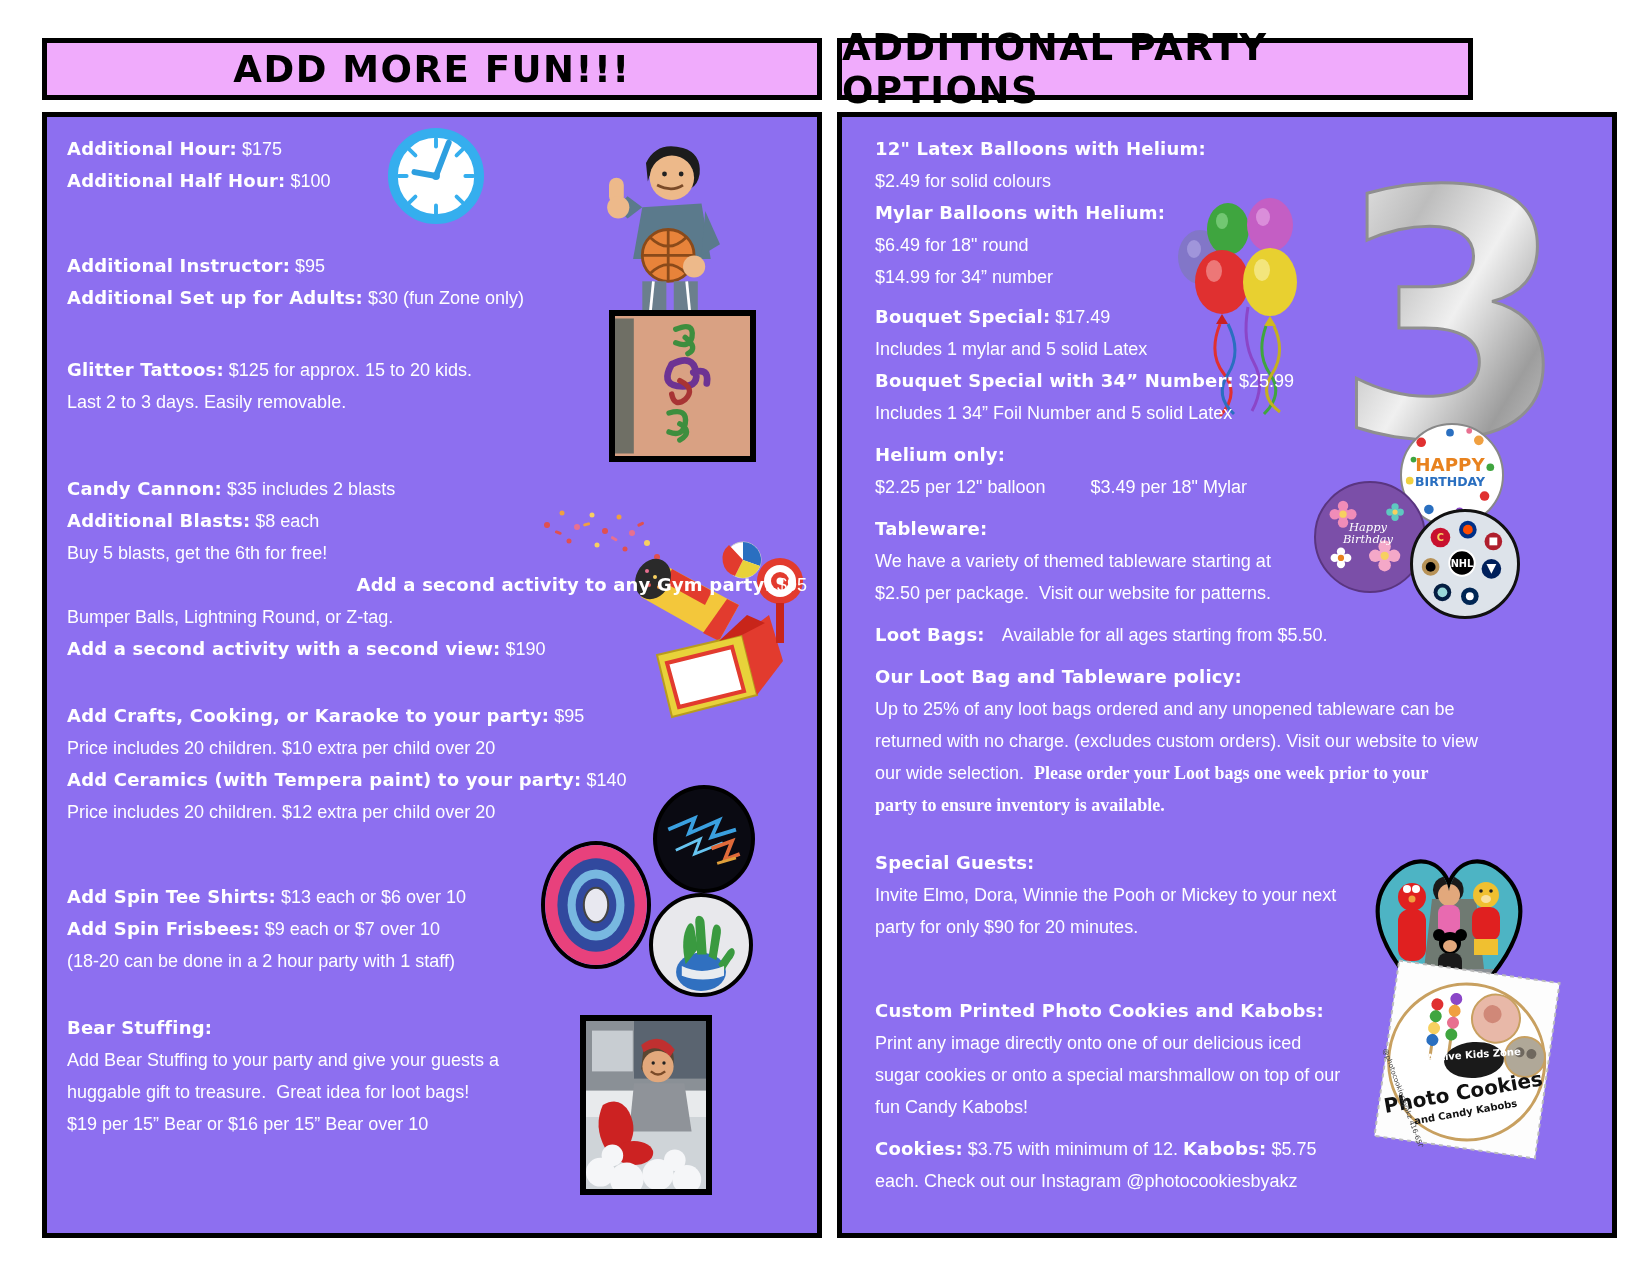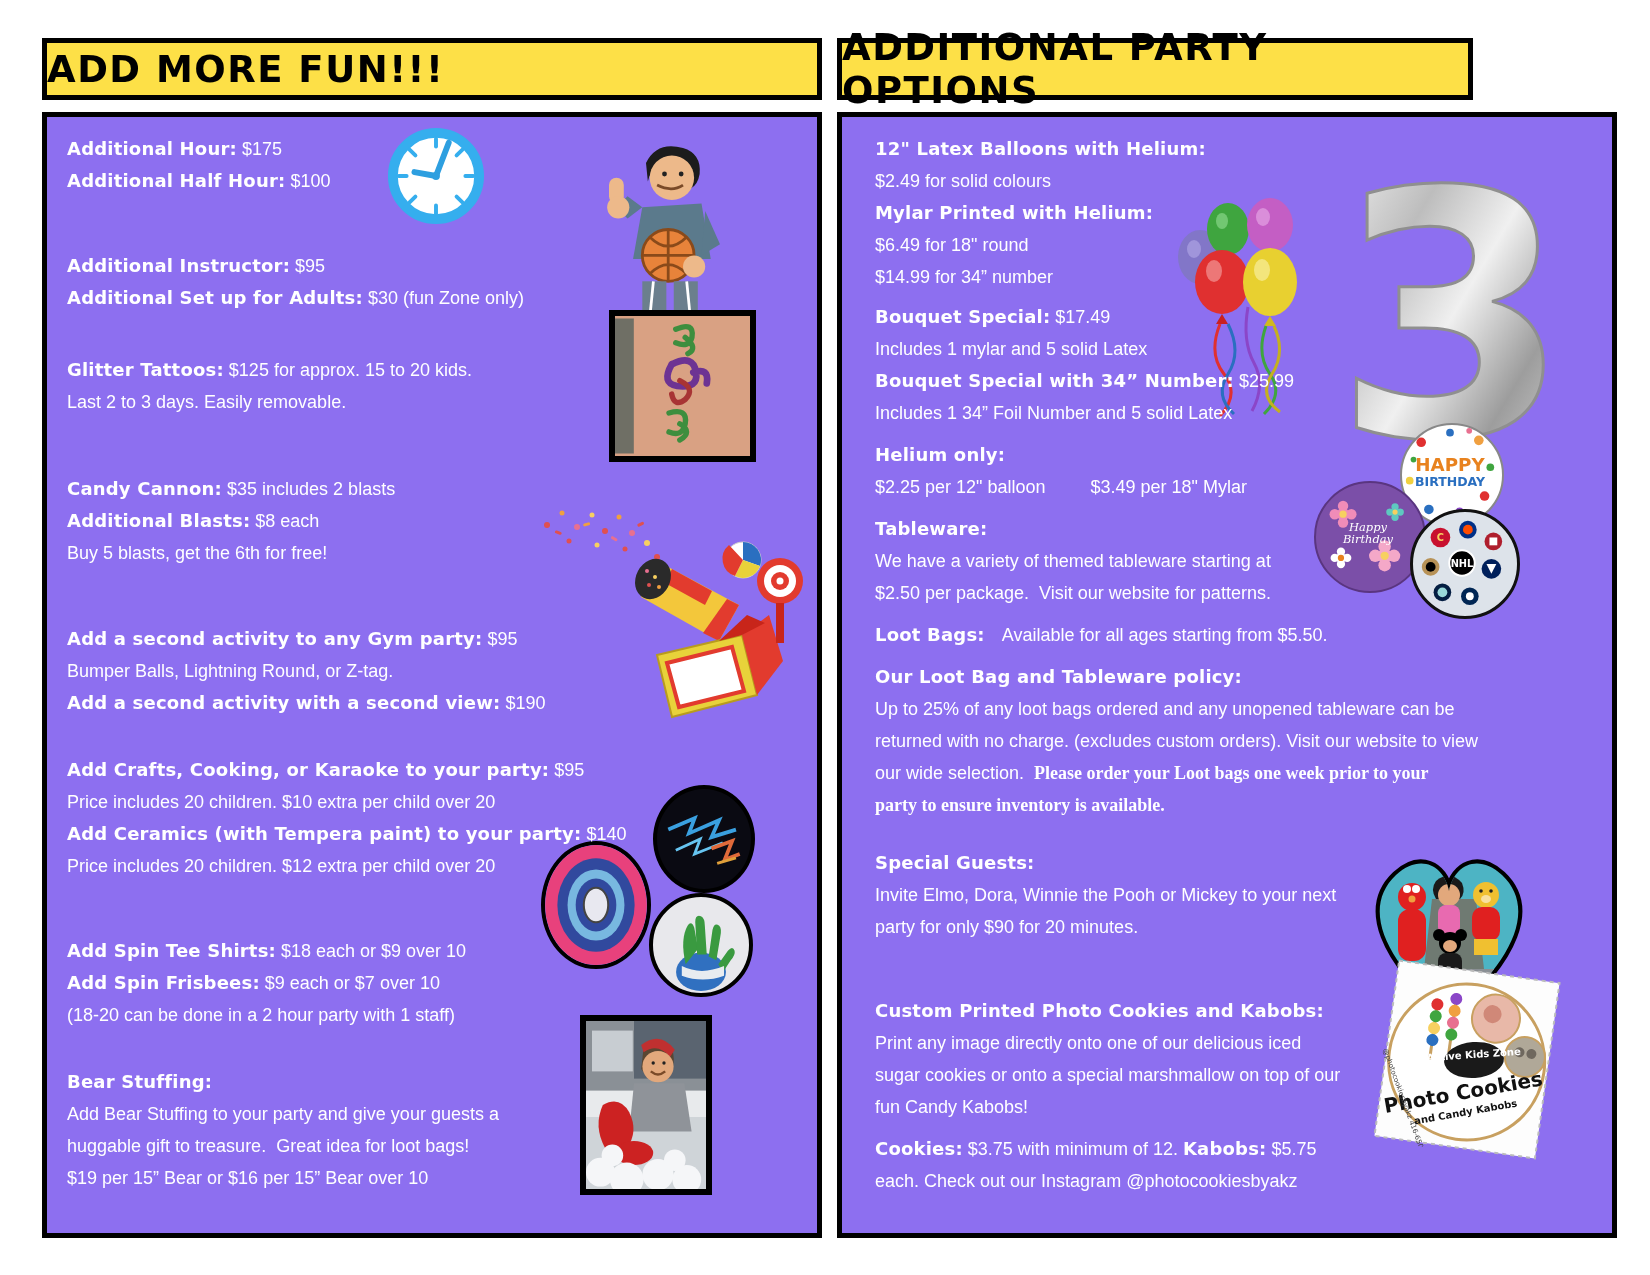--- a/index.html
+++ b/index.html
@@ -1,19 +1,19 @@
 <!DOCTYPE html>
 <html><head>
 <meta charset="utf-8">
 <style>
   html,body{margin:0;padding:0;}
   body{width:1650px;height:1275px;position:relative;background:#ffffff;
        font-family:"Liberation Sans",sans-serif;overflow:hidden;}
-  .banner{position:absolute;height:62px;background:#fde047;border:5px solid #000;
-          box-sizing:border-box;display:flex;align-items:center;justify-content:flex-start;}
+  .banner{position:absolute;height:62px;background:#f0abfc;border:5px solid #000;
+          box-sizing:border-box;display:flex;align-items:center;justify-content:center;}
   .banner h1{margin:0;font-family:"DejaVu Sans",sans-serif;font-weight:900;
              font-size:37px;letter-spacing:1.5px;color:#000;}
   .contentbox{position:absolute;background:#8d6ff0;border:5px solid #000;
               box-sizing:border-box;}
   .textflow{position:absolute;left:20px;top:8px;right:10px;z-index:3;}
   .line{line-height:32px;font-size:18px;white-space:pre;color:#ffffff;}
   .seg-r{font-family:"Liberation Sans",sans-serif;font-weight:400;}
   .seg-sb{font-family:Liberation Serif, serif;font-weight:700;}
   .seg-b{font-family:"DejaVu Sans",sans-serif;font-weight:800;letter-spacing:0.2px;}
   .img{position:absolute;z-index:2;}
@@ -31,28 +31,28 @@
   <div class="textflow">
       <div class="line" style="margin-top: 8px;"><span class="seg-b">Additional Hour:</span><span class="seg-r"> $175</span></div>
       <div class="line"><span class="seg-b">Additional Half Hour:</span><span class="seg-r"> $100</span></div>
       <div class="line" style="margin-top: 53px;"><span class="seg-b">Additional Instructor:</span><span class="seg-r"> $95</span></div>
       <div class="line"><span class="seg-b">Additional Set up for Adults:</span><span class="seg-r"> $30 (fun Zone only)</span></div>
       <div class="line" style="margin-top: 40px;"><span class="seg-b">Glitter Tattoos:</span><span class="seg-r"> $125 for approx. 15 to 20 kids.</span></div>
       <div class="line"><span class="seg-r">Last 2 to 3 days. Easily removable.</span></div>
       <div class="line" style="margin-top: 55px;"><span class="seg-b">Candy Cannon:</span><span class="seg-r"> $35 includes 2 blasts</span></div>
       <div class="line"><span class="seg-b">Additional Blasts:</span><span class="seg-r"> $8 each</span></div>
       <div class="line"><span class="seg-r">Buy 5 blasts, get the 6th for free!</span></div>
-      <div class="line" style="margin-top: 54px;"><span class="seg-b">Add a second activity to any Gym party:</span><span class="seg-r"> $95</span></div>
+      <div class="line" style=" text-align: right;"><span class="seg-b">Add a second activity to any Gym party:</span><span class="seg-r"> $95</span></div>
       <div class="line"><span class="seg-r">Bumper Balls, Lightning Round, or Z-tag.</span></div>
       <div class="line"><span class="seg-b">Add a second activity with a second view:</span><span class="seg-r"> $190</span></div>
       <div class="line" style="margin-top: 35px;"><span class="seg-b">Add Crafts, Cooking, or Karaoke to your party:</span><span class="seg-r"> $95</span></div>
       <div class="line"><span class="seg-r">Price includes 20 children. $10 extra per child over 20</span></div>
       <div class="line"><span class="seg-b">Add Ceramics (with Tempera paint) to your party:</span><span class="seg-r"> $140</span></div>
       <div class="line"><span class="seg-r">Price includes 20 children. $12 extra per child over 20</span></div>
-      <div class="line" style="margin-top: 53px;"><span class="seg-b">Add Spin Tee Shirts:</span><span class="seg-r"> $18 each or $9 over 10</span></div>
+      <div class="line" style="margin-top: 53px;"><span class="seg-b">Add Spin Tee Shirts:</span><span class="seg-r"> $13 each or $6 over 10</span></div>
       <div class="line"><span class="seg-b">Add Spin Frisbees:</span><span class="seg-r"> $9 each or $7 over 10</span></div>
       <div class="line"><span class="seg-r">(18-20 can be done in a 2 hour party with 1 staff)</span></div>
       <div class="line" style="margin-top: 35px;"><span class="seg-b">Bear Stuffing:</span></div>
       <div class="line"><span class="seg-r">Add Bear Stuffing to your party and give your guests a</span></div>
       <div class="line"><span class="seg-r">huggable gift to treasure.  Great idea for loot bags!</span></div>
       <div class="line"><span class="seg-r">$19 per 15” Bear or $16 per 15” Bear over 10</span></div>
     </div>
 
   <div class="img" style="left:340px;top:10px;width:98px;height:98px;">
     <svg width="98" height="98" viewBox="0 0 100 100">
@@ -208,21 +208,21 @@
 </div>
 
 <div class="banner" style="left:837px;top:38px;width:636px;">
   <h1>ADDITIONAL PARTY OPTIONS</h1>
 </div>
 
 <div class="contentbox" style="left:837px;top:112px;width:780px;height:1126px;">
   <div class="textflow" style="left:33px;">
       <div class="line" style="margin-top: 8px;"><span class="seg-b">12" Latex Balloons with Helium:</span></div>
       <div class="line"><span class="seg-r">$2.49 for solid colours</span></div>
-      <div class="line"><span class="seg-b">Mylar Printed with Helium:</span></div>
+      <div class="line"><span class="seg-b">Mylar Balloons with Helium:</span></div>
       <div class="line"><span class="seg-r">$6.49 for 18" round</span></div>
       <div class="line"><span class="seg-r">$14.99 for 34” number</span></div>
       <div class="line" style="margin-top: 8px;"><span class="seg-b">Bouquet Special:</span><span class="seg-r"> $17.49</span></div>
       <div class="line"><span class="seg-r">Includes 1 mylar and 5 solid Latex</span></div>
       <div class="line"><span class="seg-b">Bouquet Special with 34” Number:</span><span class="seg-r"> $25.99</span></div>
       <div class="line"><span class="seg-r">Includes 1 34” Foil Number and 5 solid Latex</span></div>
       <div class="line" style="margin-top: 10px;"><span class="seg-b">Helium only:</span></div>
       <div class="line"><span class="seg-r">$2.25 per 12" balloon</span><span class="seg-r" style="padding-left: 45px;">$3.49 per 18" Mylar</span></div>
       <div class="line" style="margin-top: 10px;"><span class="seg-b">Tableware:</span></div>
       <div class="line"><span class="seg-r">We have a variety of themed tableware starting at</span></div>

